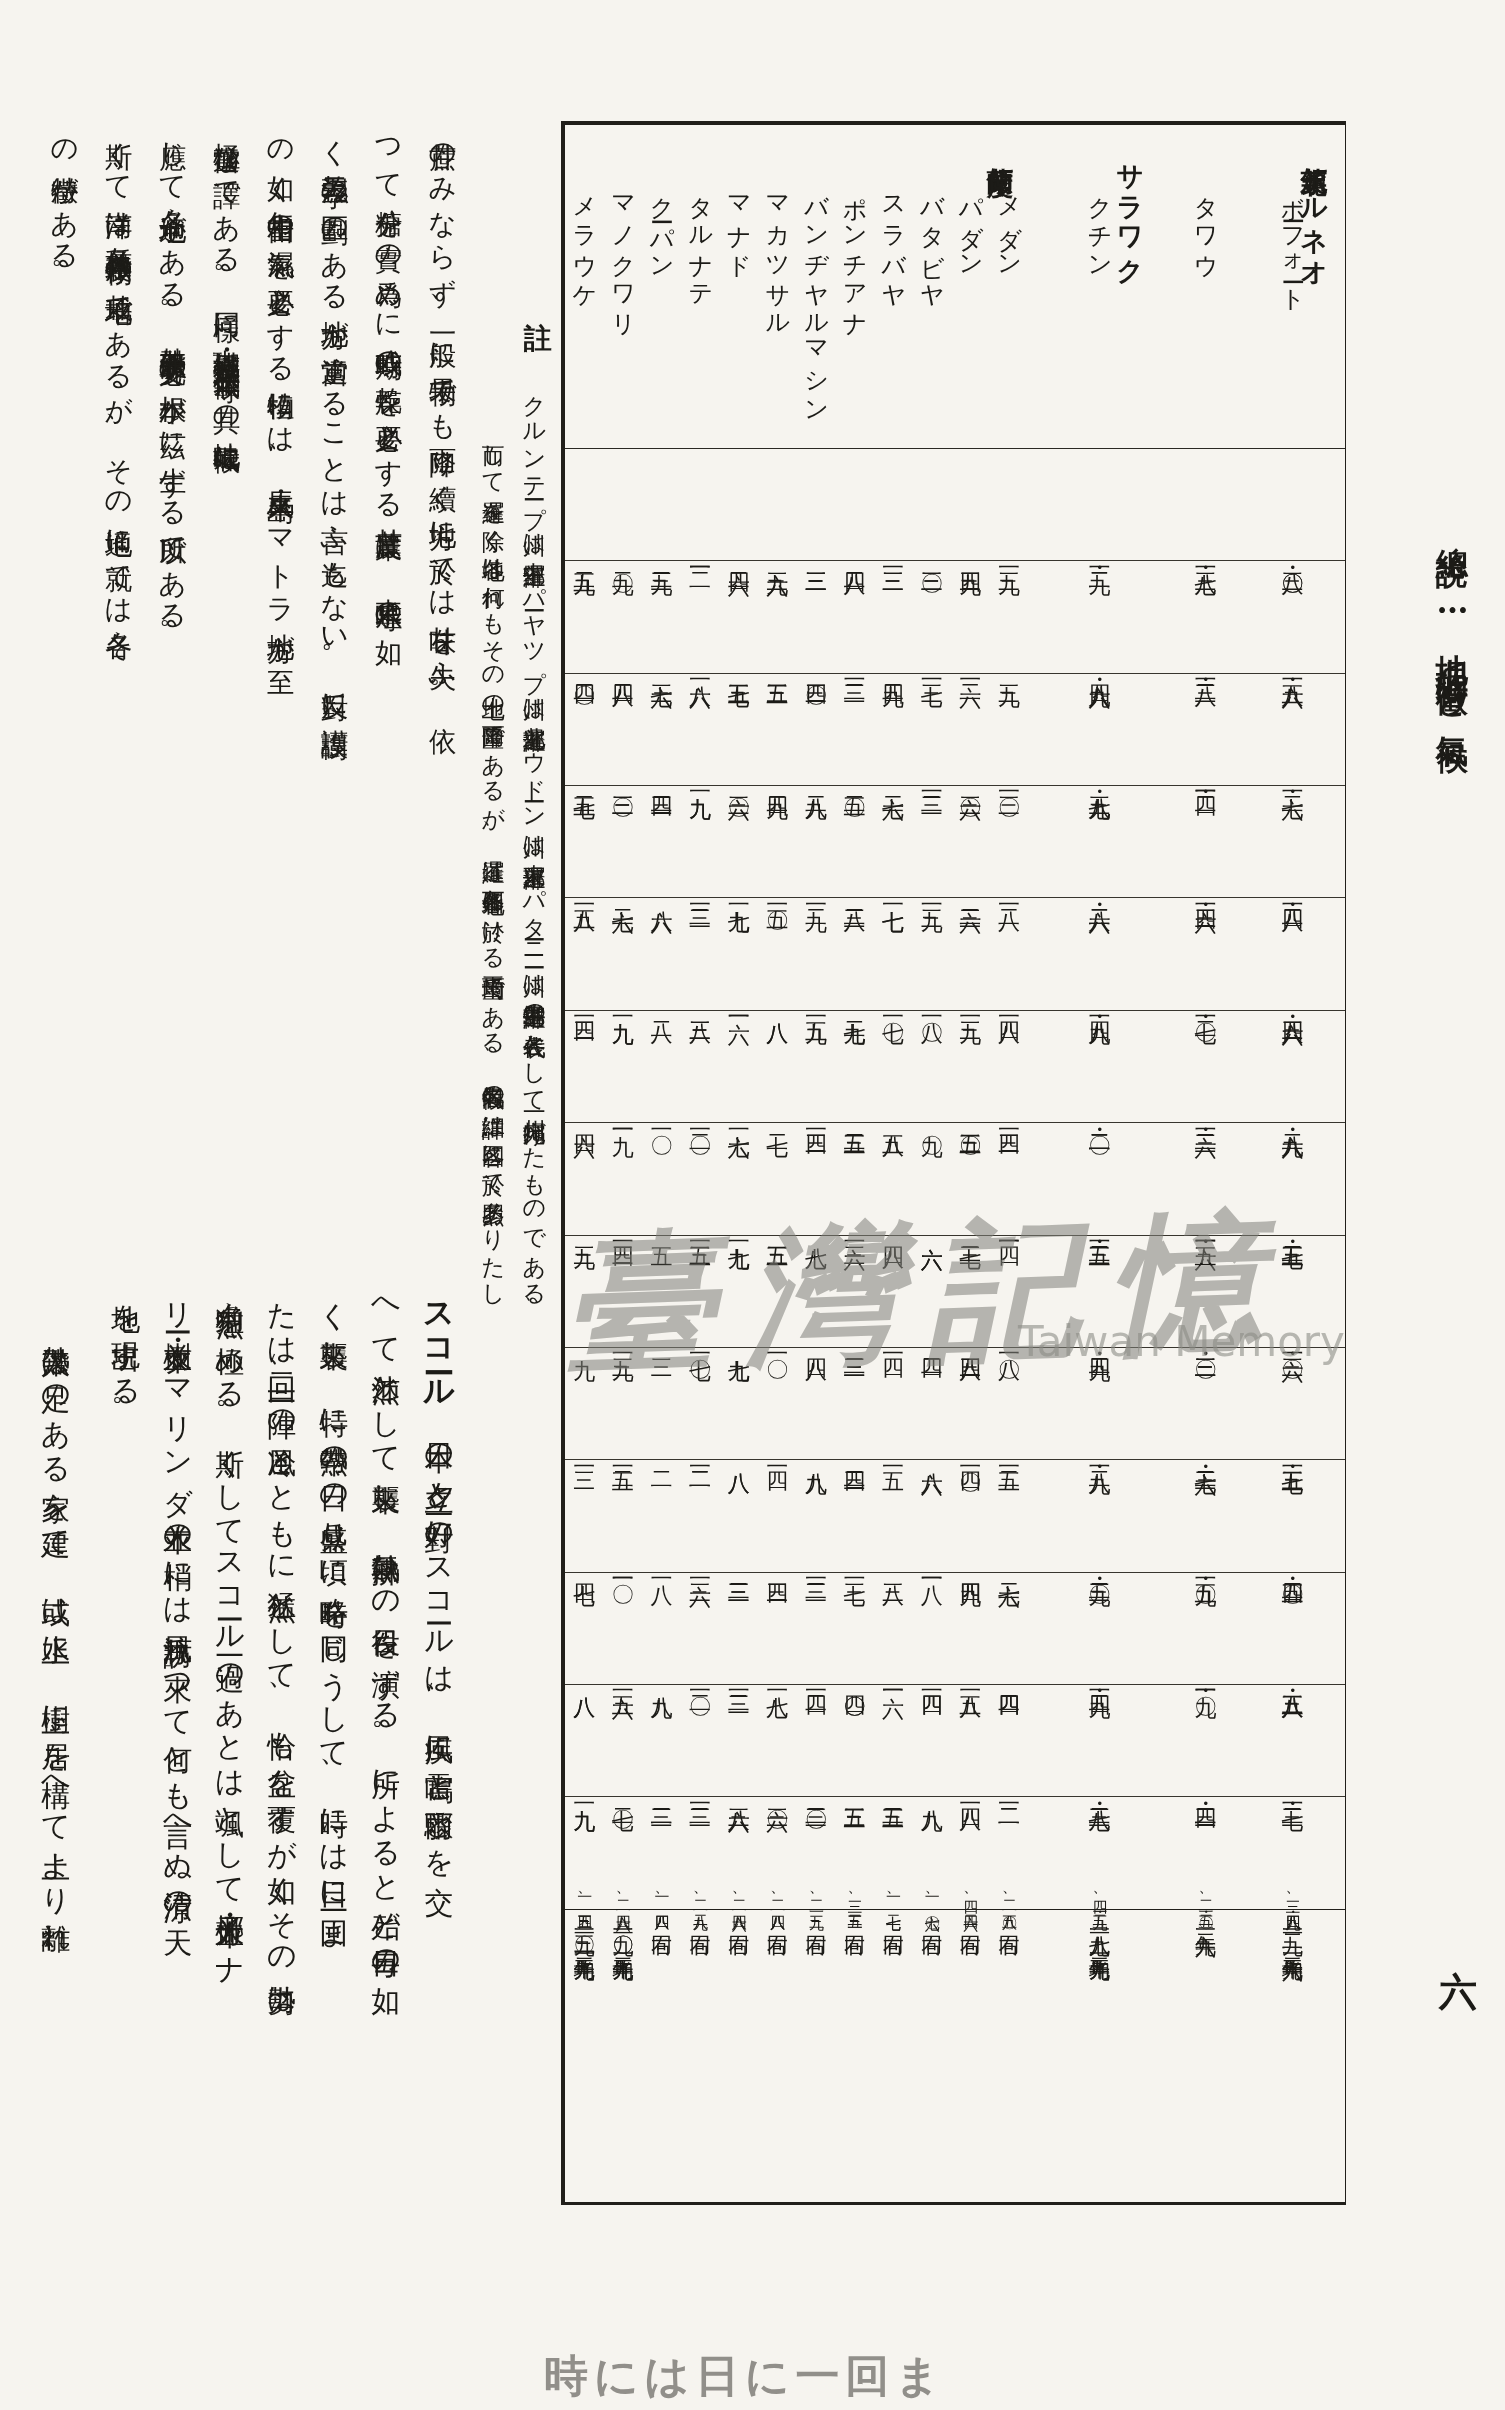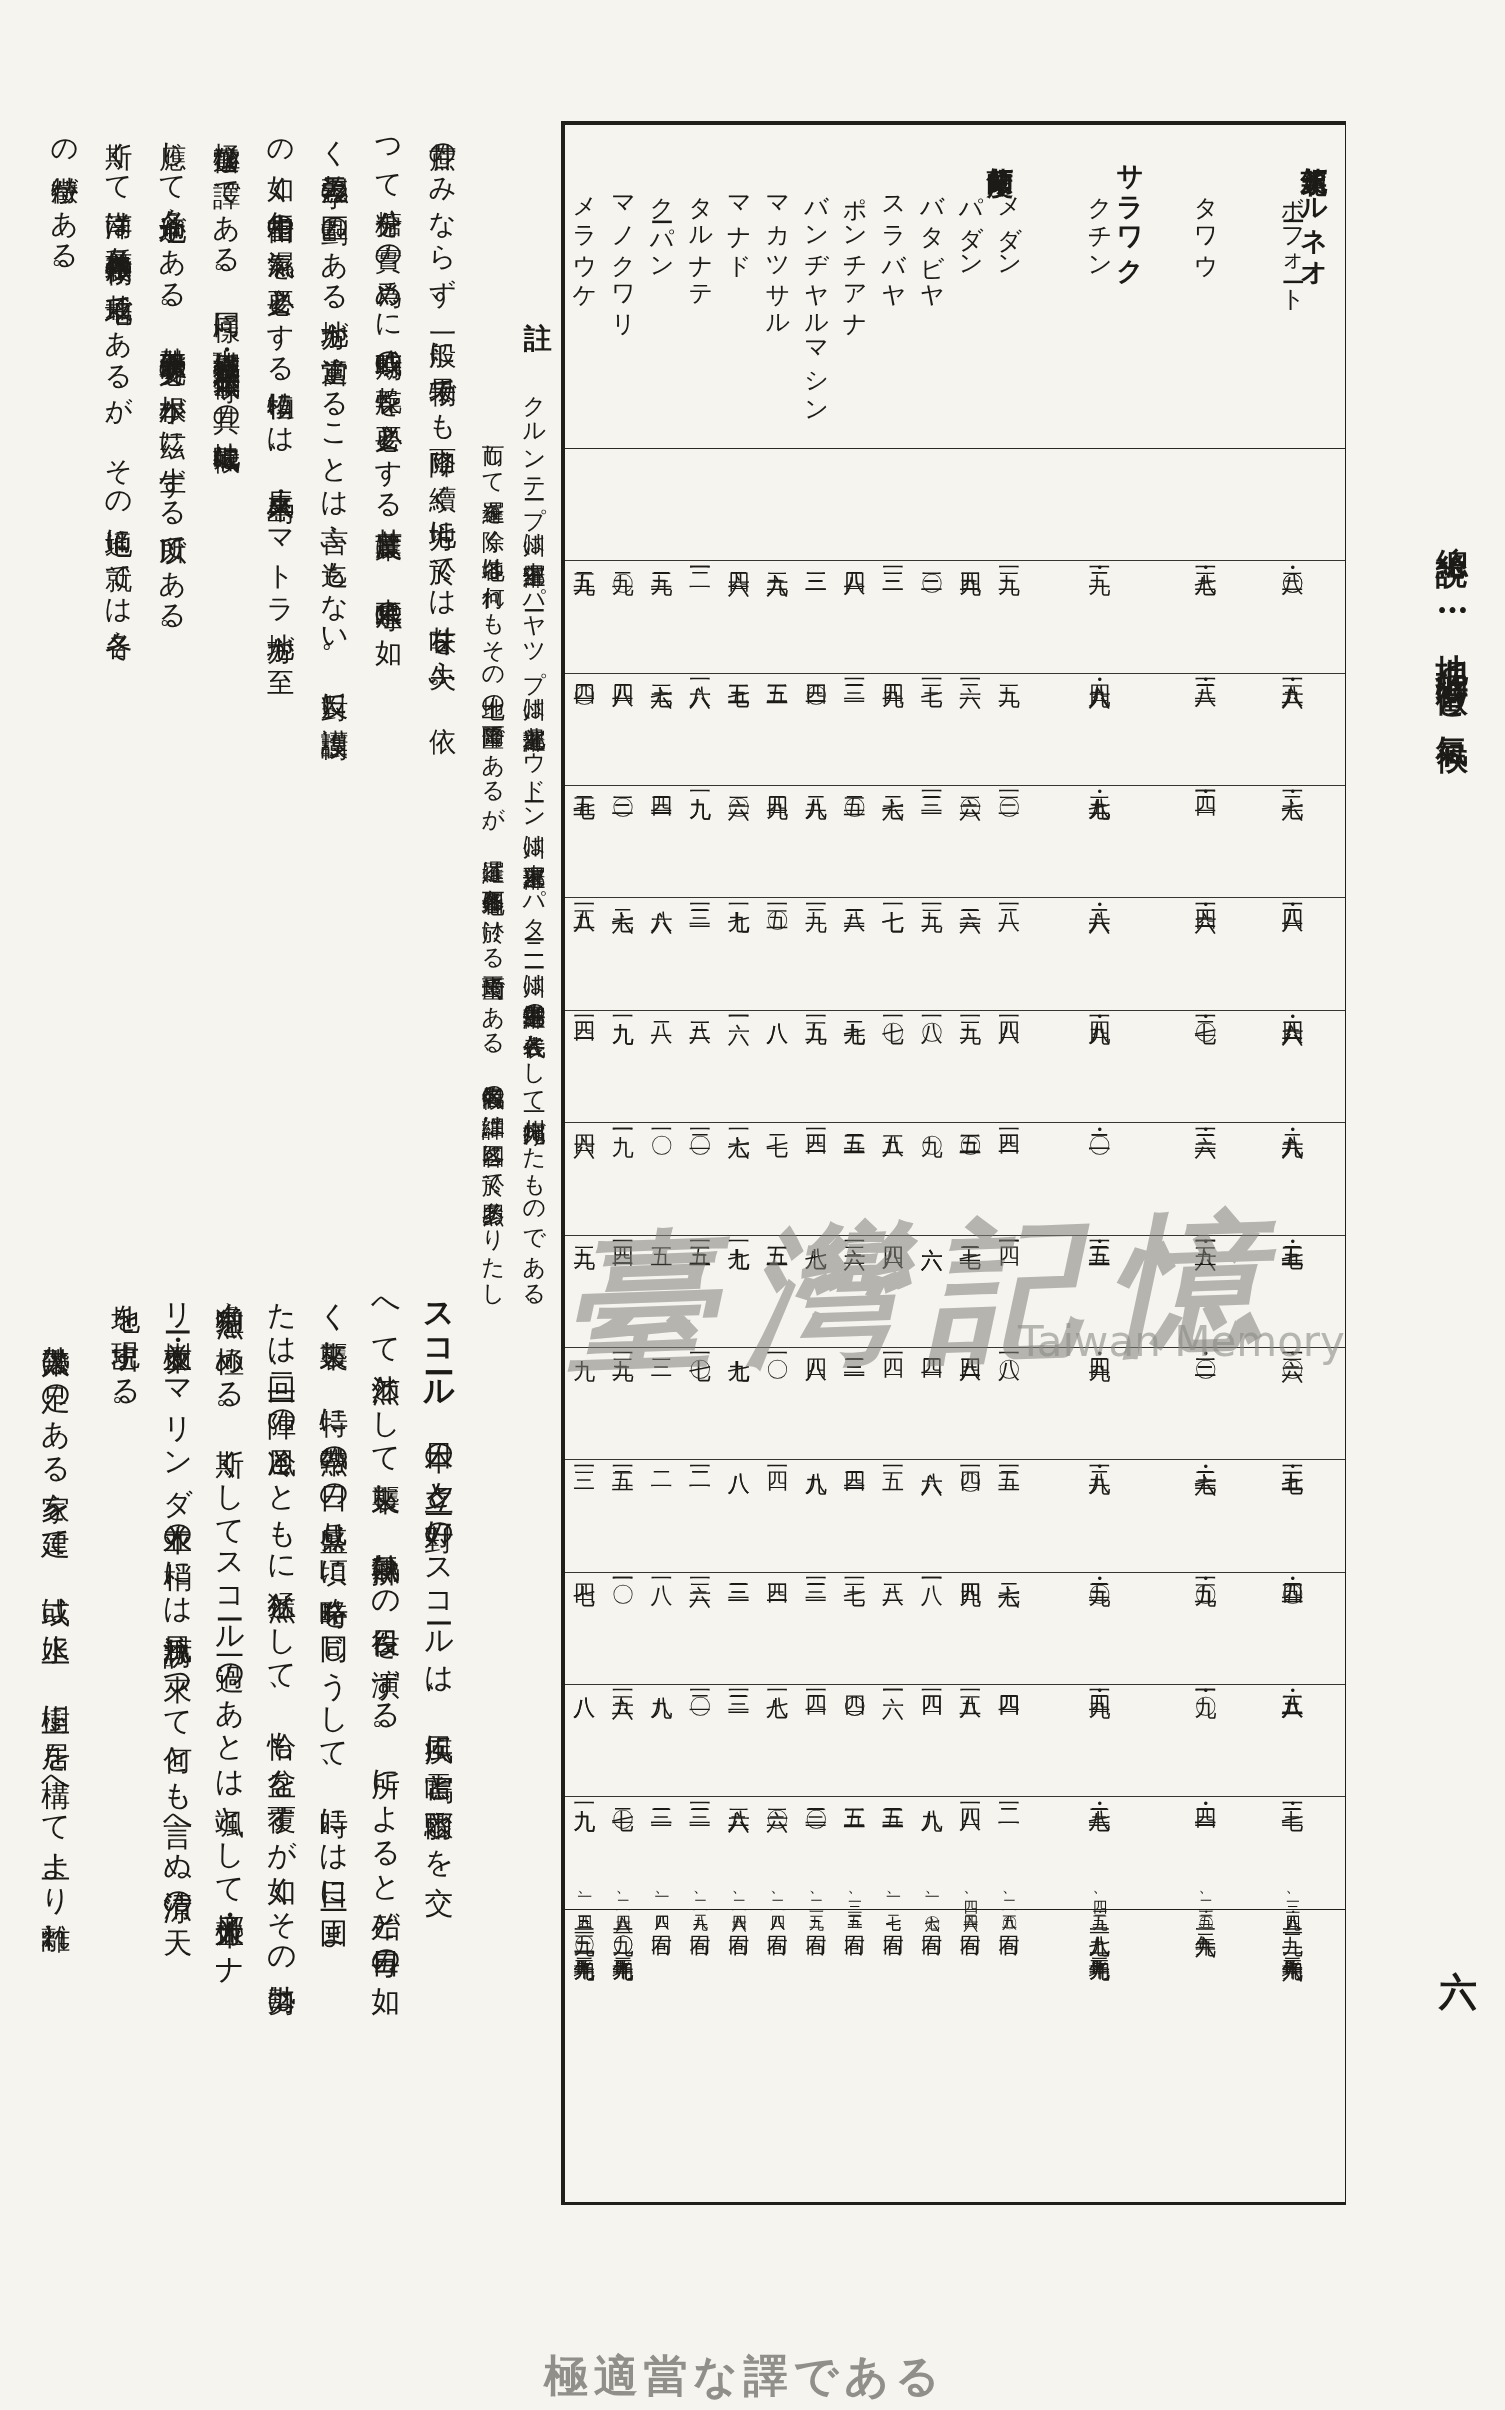--- a/index.html
+++ b/index.html
@@ -830,14 +830,14 @@
         <span>一、五三四</span>
       </div>
       <div class="period-cell">
         <span>一九〇三—一九二九年平均</span>
       </div>
     </div>
   </div>
 
 <div class="wm-cjk">臺灣記憶</div>
 <div class="wm-latin">Taiwan Memory</div>
-<div class="bottom-caption">極適當な譯である</div>
+<div class="bottom-caption">時には日に一回ま</div>
 
 
 </body></html>

